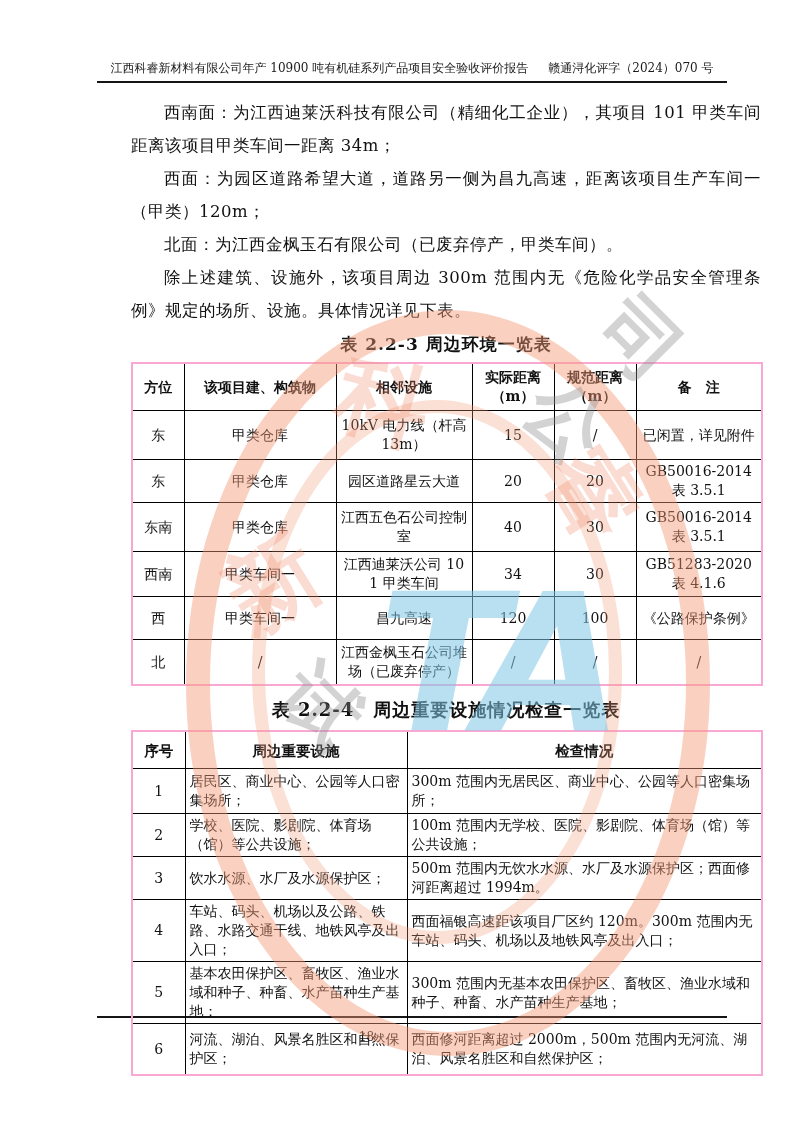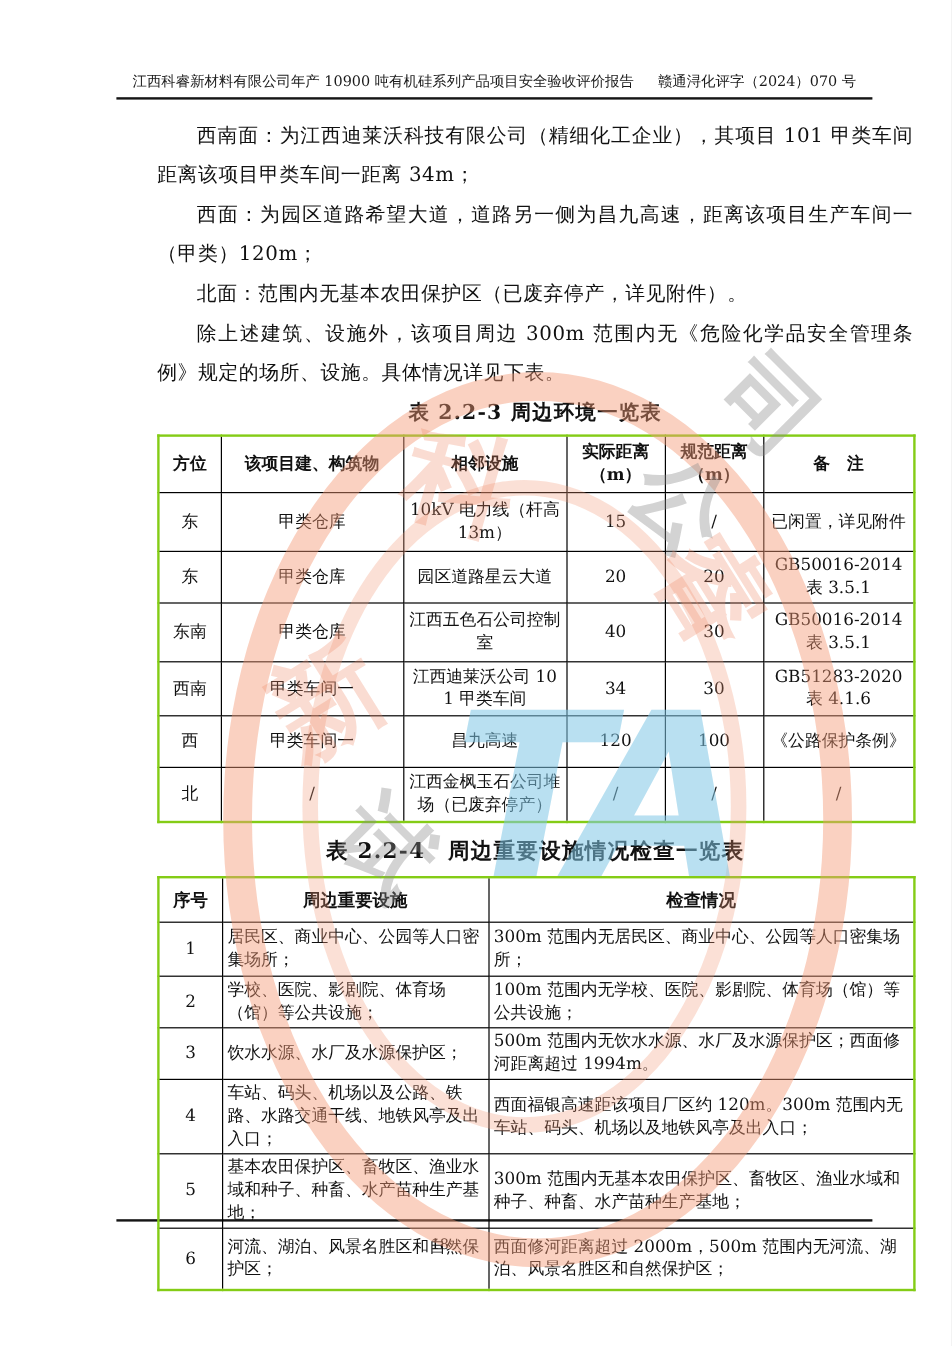--- a/index.html
+++ b/index.html
@@ -21,21 +21,21 @@
     margin:0; font-size:16.5px; line-height:33px; text-indent:33px;
     text-align:justify; letter-spacing:0.5px;
   }
   .tbl-title{
     text-align:center; font-weight:bold; font-size:17px; line-height:22px;
     margin:6px 0 7px 0; letter-spacing:1px;
   }
   .tbl-title.t2{margin:13px 0 9px 0; font-size:18px;}
   table.tbl{
     border-collapse:collapse; width:630px; table-layout:fixed;
-    border:2px solid #84cc16;
+    border:2px solid #f9a8d4;
   }
   table.tbl td{
     border:1px solid #000; vertical-align:middle;
     font-size:14px; line-height:19px; padding:2px 4px;
     word-break:break-all; overflow:hidden;
   }
   .env td{text-align:center;}
   .trh td{font-weight:bold; font-size:14.5px; text-align:center;}
   .fac td{font-size:13.5px; line-height:19px; padding:2px 5px; text-align:left;}
   .fac td.c0{text-align:center;}
@@ -86,21 +86,21 @@
 <div class="page">
 
   <div class="header">
     <span>江西科睿新材料有限公司年产 10900 吨有机硅系列产品项目安全验收评价报告</span>
     <span>赣通浔化评字（2024）070 号</span>
   </div>
 
   <div class="col">
     <p class="para">西南面：为江西迪莱沃科技有限公司（精细化工企业），其项目 101 甲类车间距离该项目甲类车间一距离 34m；</p>
     <p class="para">西面：为园区道路希望大道，道路另一侧为昌九高速，距离该项目生产车间一（甲类）120m；</p>
-    <p class="para">北面：范围内无基本农田保护区（已废弃停产，详见附件）。</p>
+    <p class="para">北面：为江西金枫玉石有限公司（已废弃停产，甲类车间）。</p>
     <p class="para">除上述建筑、设施外，该项目周边 300m 范围内无《危险化学品安全管理条例》规定的场所、设施。具体情况详见下表。</p>
 
     <div class="tbl-title">表 2.2-3 周边环境一览表</div>
 
     <table class="tbl env">
       <colgroup>
         <col style="width:52px">
           <col style="width:152px">
           <col style="width:136px">
         <col style="width:82px">

